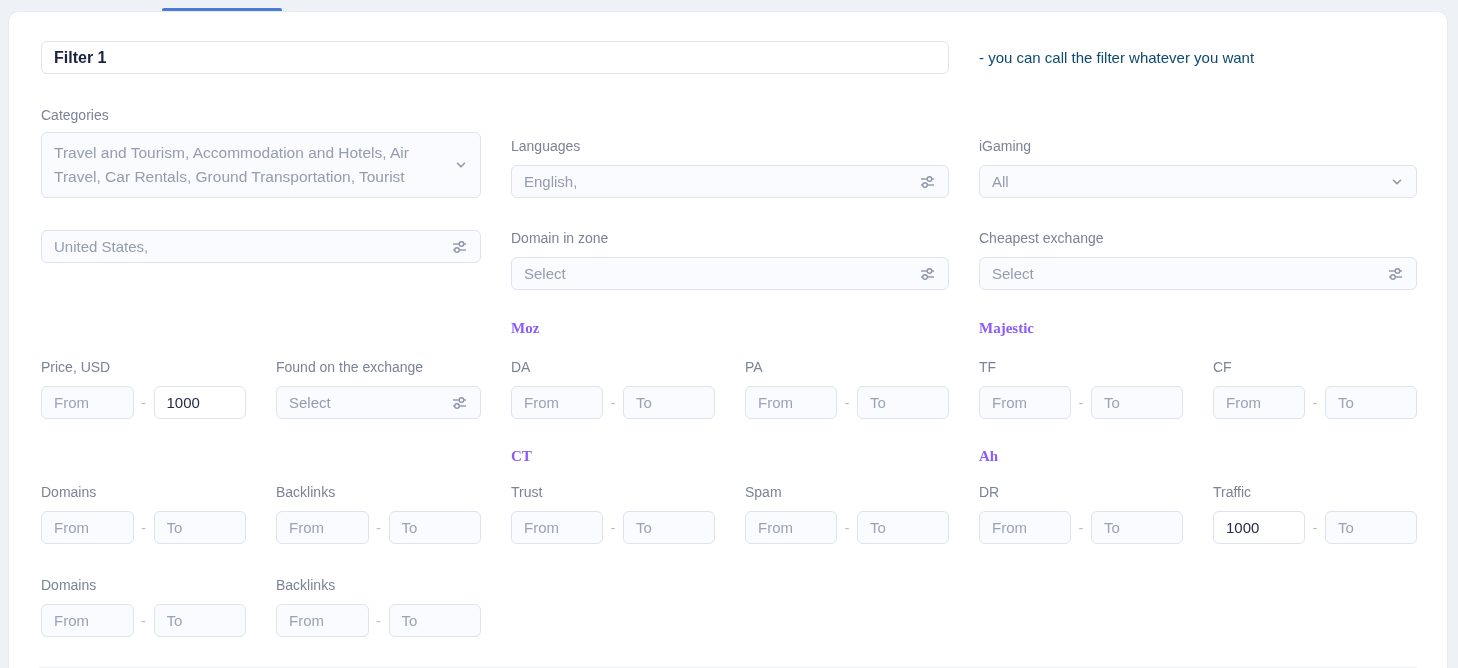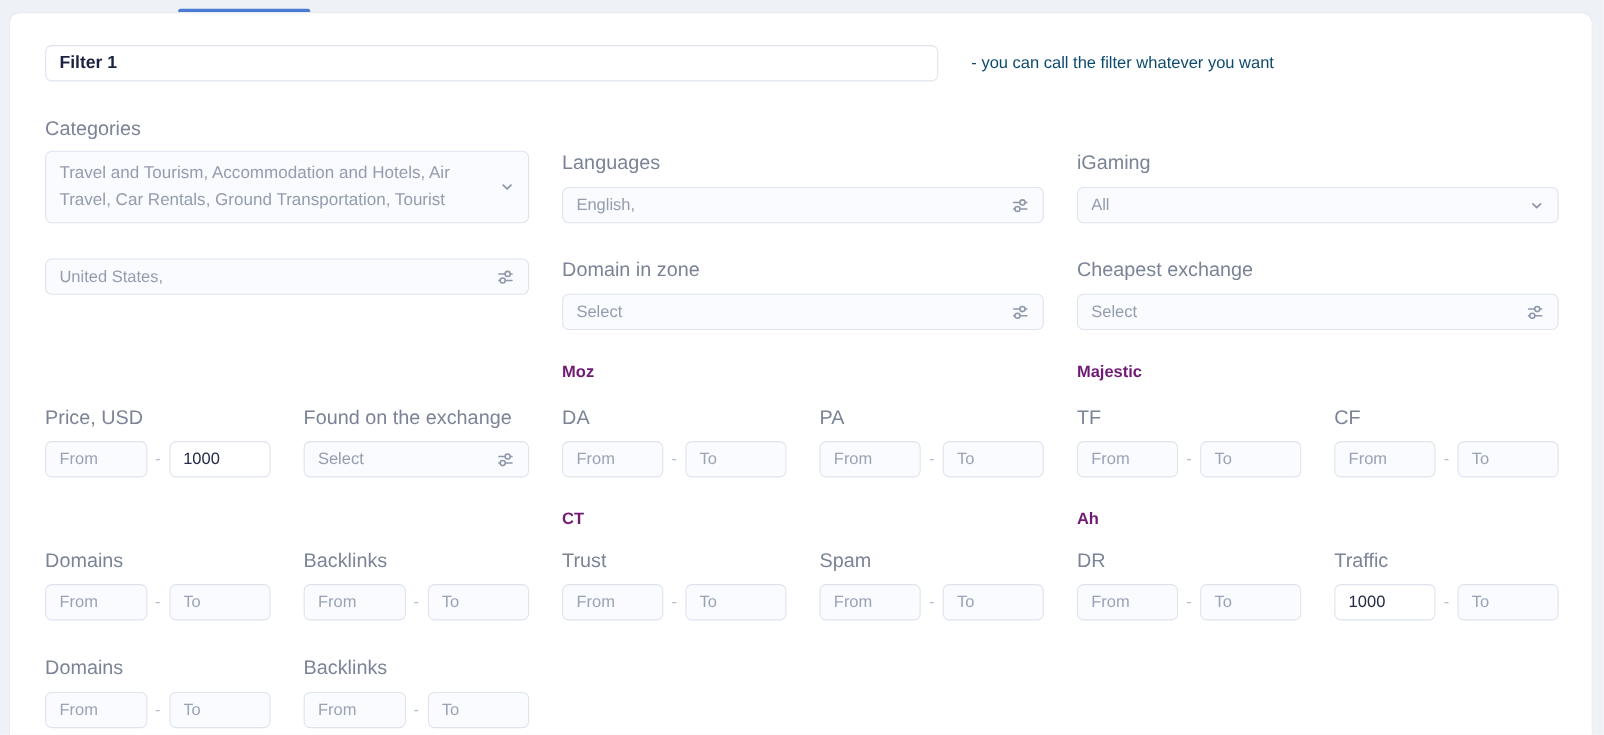--- a/index.html
+++ b/index.html
@@ -23,35 +23,35 @@
   .name-row { display:flex; align-items:center; gap:30px; }
   .inp {
     height:33px; width:100%;
     border:1px solid #dee3ee; border-radius:6px;
     background:#fafbfe; padding:0 12px;
     font-size:15px; color:#252b48; font-family:inherit; outline:none;
   }
   .inp::placeholder { color:#9aa3b6; }
   .inp.filled { background:#ffffff; }
   .filter-name {
-    width:812px; flex:none; font-weight:bold; font-size:16px; color:#1b2141;
+    width:908px; flex:none; font-weight:bold; font-size:16px; color:#1b2141;
     background:#ffffff;
   }
   .hint { font-size:15px; color:#0c4a6e; }
   .grid3 { display:grid; grid-template-columns:440px 438px 438px; column-gap:30px; }
   .row-a { margin-top:33px; align-items:end; }
   .row-b { margin-top:32px; }
   .headers-row-1 { margin-top:30px; }
   .row-c { margin-top:22px; }
   .headers-row-2 { margin-top:29px; }
   .row-d { margin-top:19px; }
   .row-e { margin-top:33px; }
-  .label { font-size:18px; color:#7b8396; margin-bottom:11px; }
+  .label { font-size:14px; color:#7b8396; margin-bottom:11px; }
   .cat-label { margin-bottom:9px; }
-  .section-h { font-size:15px; font-weight:bold; color:#701a75; }
+  .section-h { font-size:15px; font-weight:bold; color:#8b5cf6;font-family:Liberation Serif, serif; }
   .selbox {
     display:flex; align-items:center; justify-content:space-between;
     height:33px; border:1px solid #dee3ee; border-radius:6px;
     background:#fafbfe; padding:0 12px; cursor:pointer;
   }
   .selbox .txt {
     font-size:15px; color:#949cae; white-space:nowrap; overflow:hidden;
     text-overflow:ellipsis; margin-right:8px;
   }
   .selbox.tall { height:66px; }

